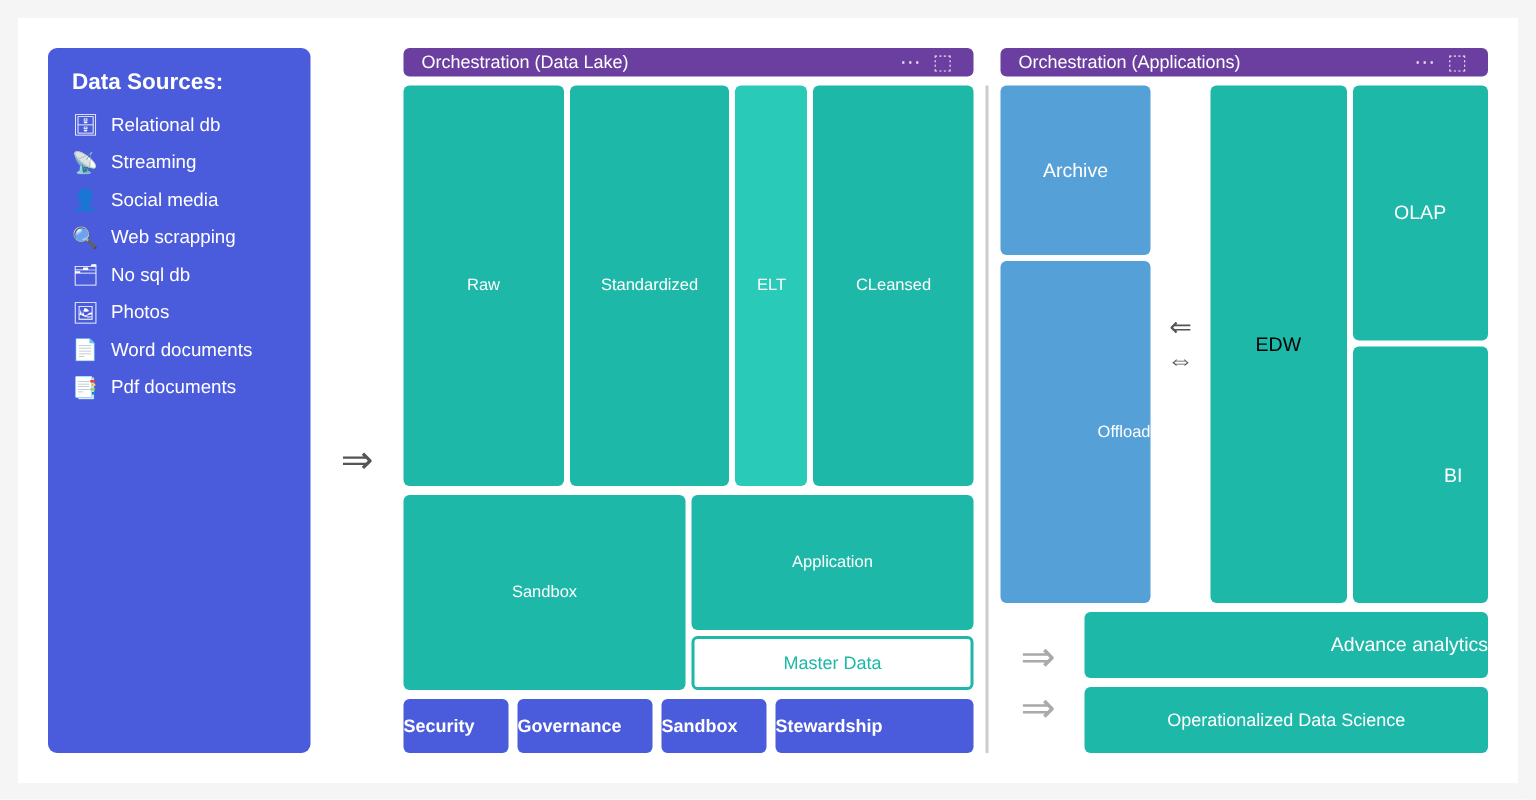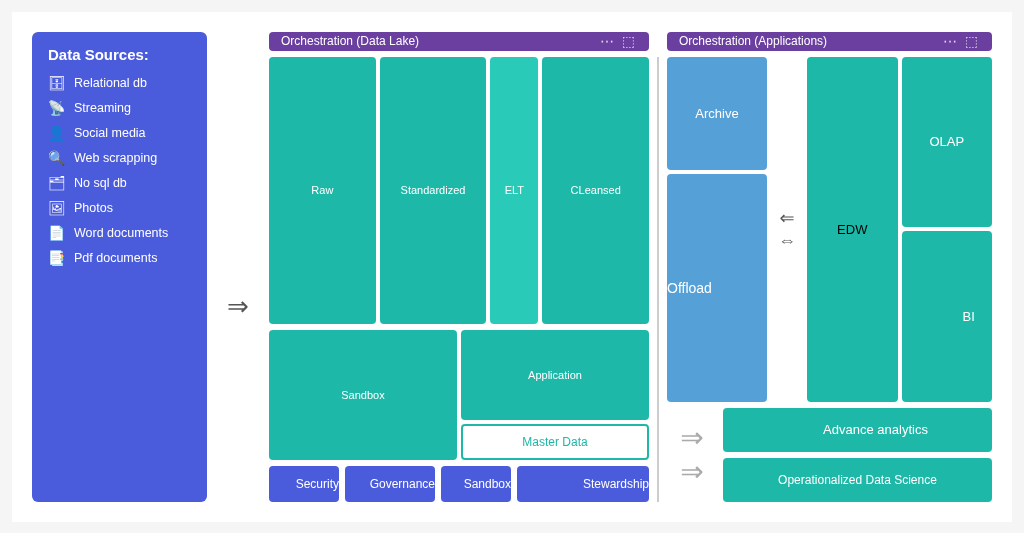--- a/index.html
+++ b/index.html
@@ -164,23 +164,23 @@
     .lake-footer {
       display: flex;
       gap: 6px;
       height: 36px;
     }
     .footer-btn {
       border-radius: 4px;
       color: white;
       display: flex;
       align-items: center;
-      justify-content: flex-end;
+      justify-content: flex-start;
       font-size: 12px;
-      font-weight: 400;
+      font-weight: 700;
     }
     .btn-security { background: #4a5bdb; flex: 0 0 70px; }
     .btn-governance { background: #4a5bdb; flex: 0 0 90px; }
     .btn-metadata { background: #4a5bdb; flex: 0 0 70px; }
     .btn-stewardship { background: #4a5bdb; flex: 1; }
 
     
     .right-section {
       flex: 1;
       display: flex;
@@ -208,22 +208,22 @@
       font-size: 13px;
       font-weight: 500;
       flex: 1;
     }
     .cell-offload {
       background: #56a0d8;
       border-radius: 4px;
       color: white;
       display: flex;
       align-items: center;
-      justify-content: flex-start;
-      font-size: 14px;
+      justify-content: flex-end;
+      font-size: 11px;
       font-weight: 500;
       flex: 2;
     }
 
     .arrows-col {
       display: flex;
       flex-direction: column;
       gap: 4px;
       justify-content: center;
       align-items: center;
@@ -304,21 +304,21 @@
       flex-direction: column;
       gap: 6px;
       flex: 1;
     }
     .cell-advance {
       background: #1db8a8;
       border-radius: 4px;
       color: white;
       display: flex;
       align-items: center;
-      justify-content: center;
+      justify-content: flex-end;
       font-size: 13px;
       font-weight: 500;
       height: 44px;
       padding-left: 36px;
     }
     .cell-ops {
       background: #1db8a8;
       border-radius: 4px;
       color: white;
       display: flex;

